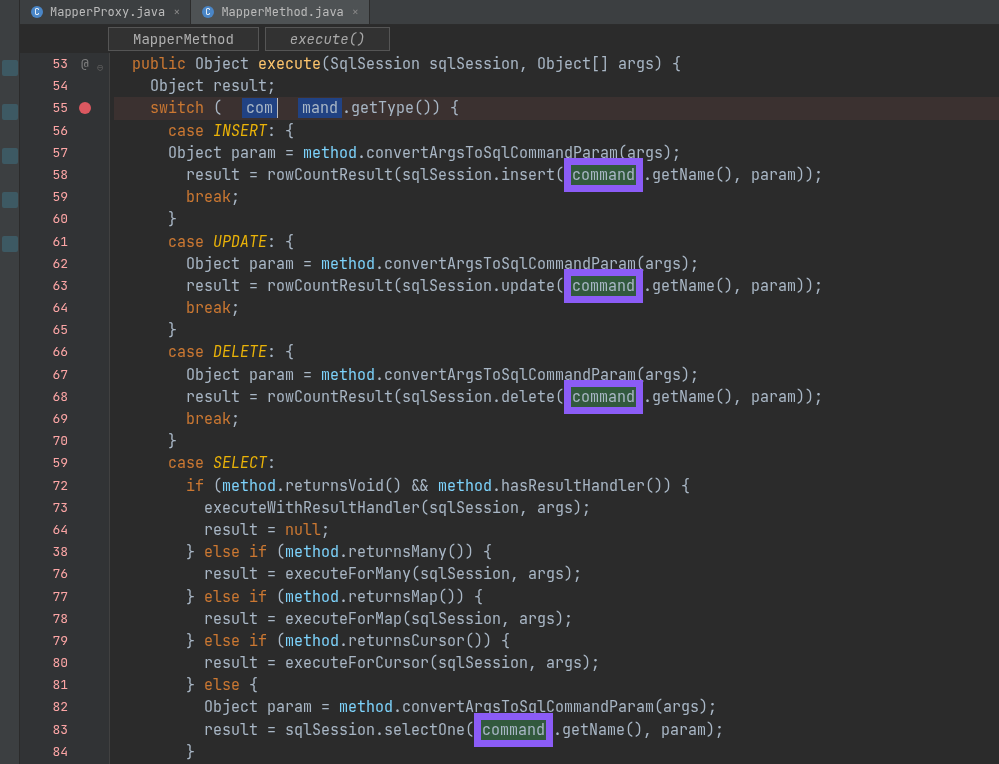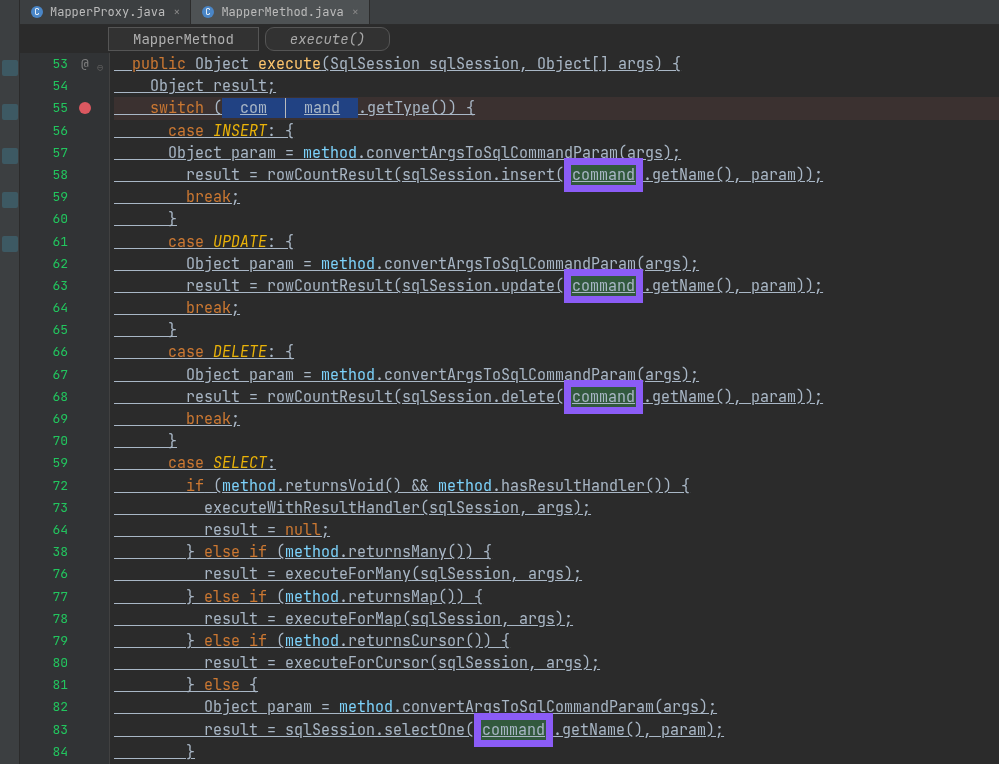--- a/index.html
+++ b/index.html
@@ -60,27 +60,27 @@
   padding-left:88px;
   gap:6px;
 }
 .bc-box {
   border:1px solid #555;
   padding:2px 24px;
   font-size:14px;
   color:#b0b0b0;
   background:#323232;
 }
-.bc-box.method { color:#a8a8a8; font-style:italic;border-radius:9px; }
+.bc-box.method { color:#a8a8a8; font-style:italic; }
 .editor { flex:1; display:flex; overflow:hidden; background:#2b2b2b; }
 .gutter {
   width:56px;
   background:#313335;
   text-align:right;
-  color:#22c55e;
+  color:#fca5a5;
   font-size:13px;
   line-height:22.2px;
   padding-right:8px;
   flex-shrink:0;
 }
 .line-num { height:22.2px; }
 .bp-col {
   width:18px;
   background:#313335;
   flex-shrink:0;
@@ -104,31 +104,30 @@
   left:3px;
   color:#5a5a5a;
   font-size:11px;
 }
 .code {
   flex:1;
   line-height:22.2px;
   white-space:pre;
   padding-left:4px;
   overflow:hidden;
-  text-decoration:underline;
 }
 .code-line { height:22.2px; }
 .code-line.hl { background:#3b3130; }
 
 
 .kw   { color:#cc7832; }
 .mtd  { color:#ffc66d; }
 .fld  { color:#7dd3fc; }
 .case { color:#eab308; font-style:italic; }
-.hlbox { background:#214283; padding:0 18px; }
+.hlbox { background:#214283; padding:0 4px;margin-left:20px; }
 .hlbox2 { background:#32593d; padding:0 1px; border:7px solid #8b5cf6; }
 .caret { border-left:1px solid #bbb; }
 </style>
 </head>
 <body>
 
 <div class="root">
   <div class="sidebar">
     <div class="sidebar-item"></div>
     <div class="sidebar-item"></div>

